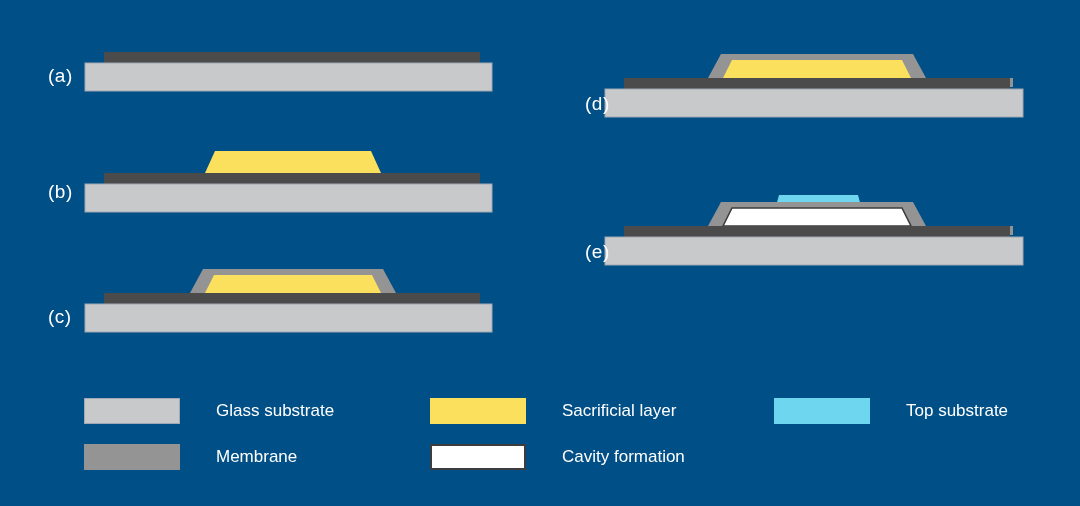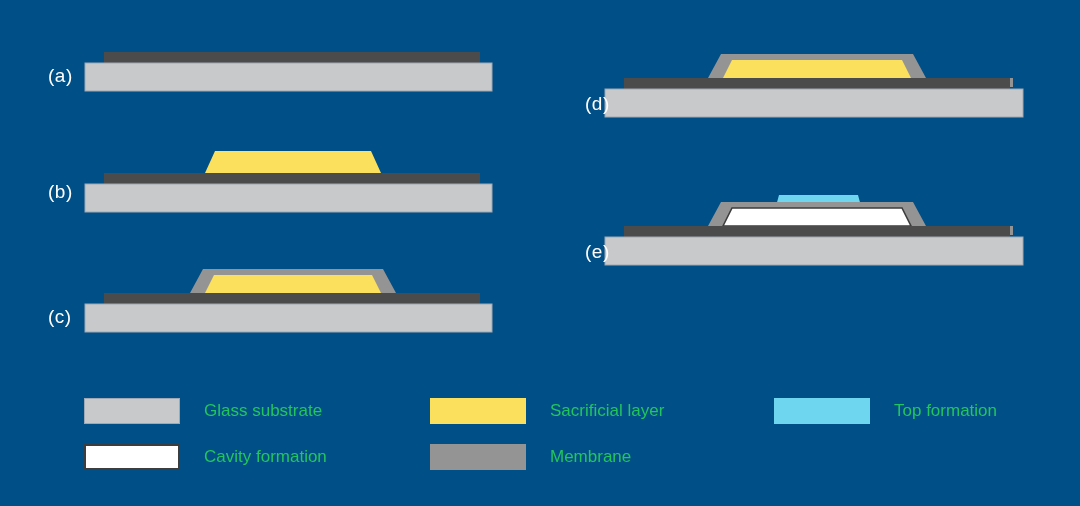--- a/index.html
+++ b/index.html
@@ -45,23 +45,23 @@
     display: flex;
     align-items: center;
   }
   .swatch {
     width: 96px;
     height: 26px;
     flex: 0 0 auto;
     box-sizing: border-box;
   }
   .legend-text {
-    color: #22c55e;
+    color: #ffffff;
     font-size: 17px;
-    margin-left: 24px;
+    margin-left: 36px;
     white-space: nowrap;
     font-family: "Liberation Sans", sans-serif;
   }
   svg { display: block; }
 </style>
 </head>
 <body>
 
 <div id="root">
 
@@ -140,29 +140,29 @@
       <span class="legend-text">Glass substrate</span>
     </div>
 
     <div class="legend-item">
       <div class="swatch" style="background:#fbe05e;"></div>
       <span class="legend-text">Sacrificial layer</span>
     </div>
 
     <div class="legend-item">
       <div class="swatch" style="background:#6fd6ef;"></div>
-      <span class="legend-text">Top formation</span>
+      <span class="legend-text">Top substrate</span>
     </div>
 
 
     <div class="legend-item">
-      <div class="swatch" style="background:#ffffff; border:2px solid #3d3d3d;"></div>
-      <span class="legend-text">Cavity formation</span>
+      <div class="swatch" style="background:#949494;"></div>
+      <span class="legend-text">Membrane</span>
     </div>
 
     <div class="legend-item">
-      <div class="swatch" style="background:#949494;"></div>
-      <span class="legend-text">Membrane</span>
+      <div class="swatch" style="background:#ffffff; border:2px solid #3d3d3d;"></div>
+      <span class="legend-text">Cavity formation</span>
     </div>
 
   </div>
 
 </div>
 
 </body></html>

